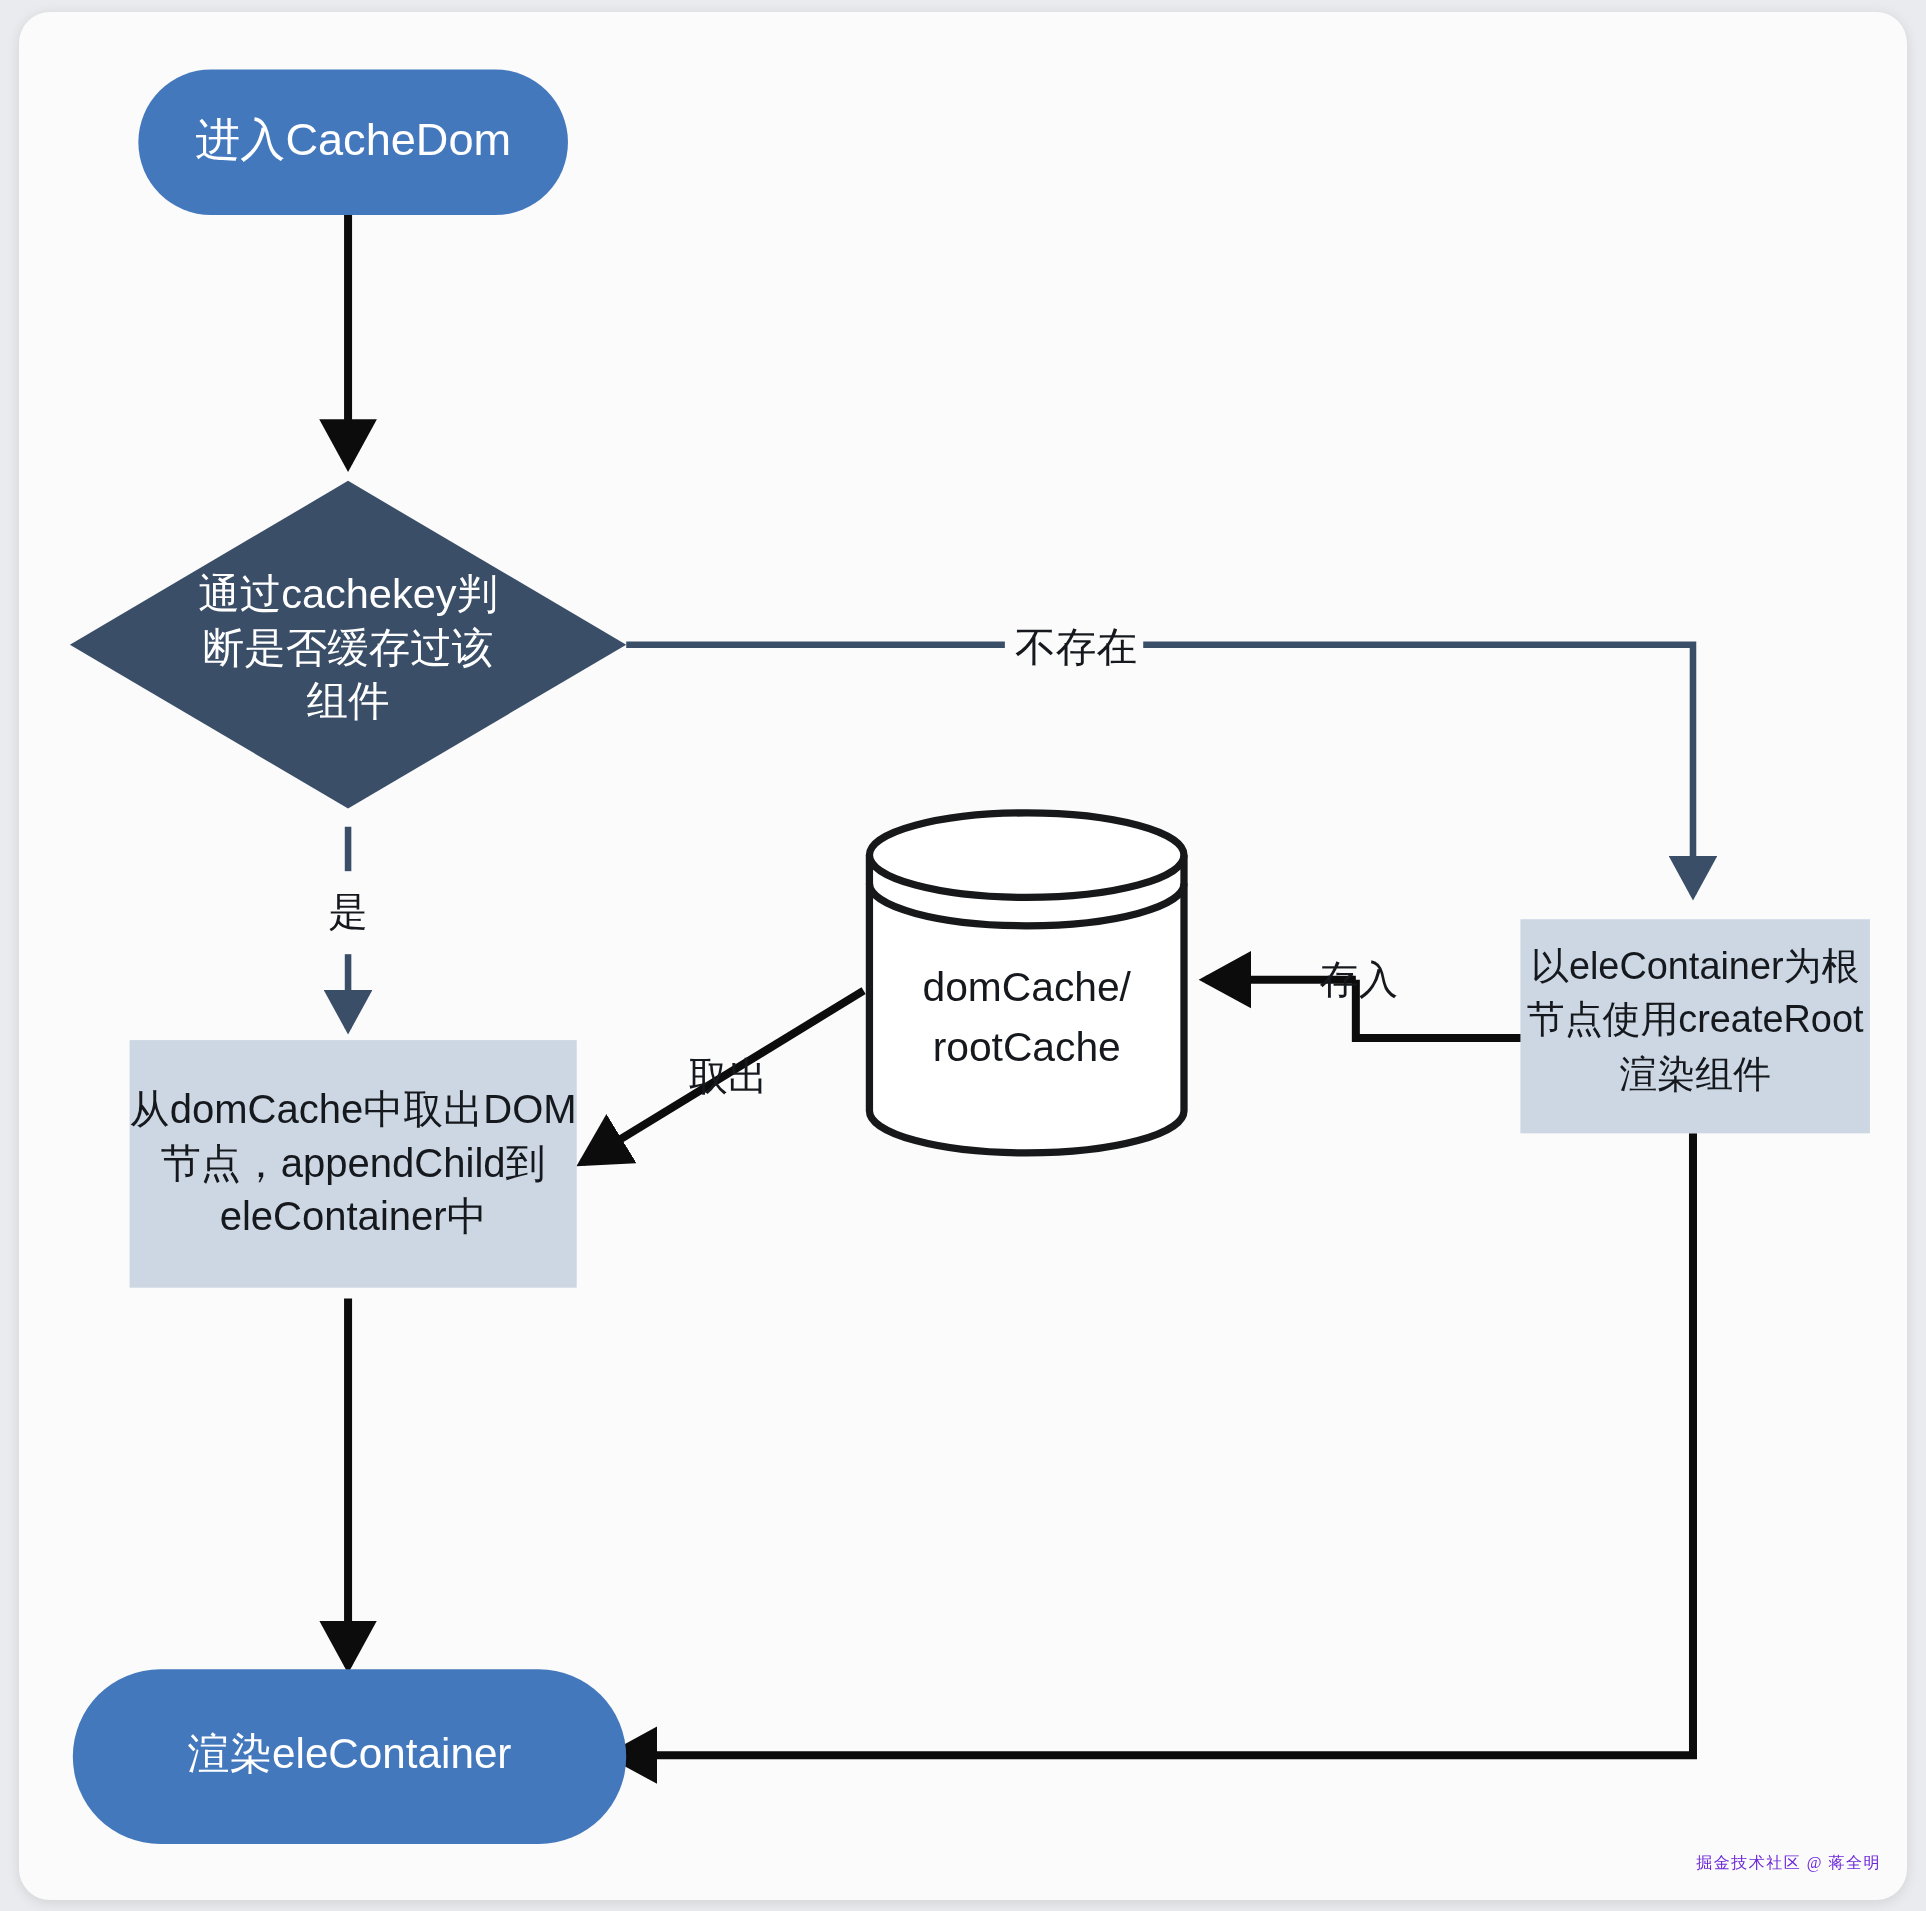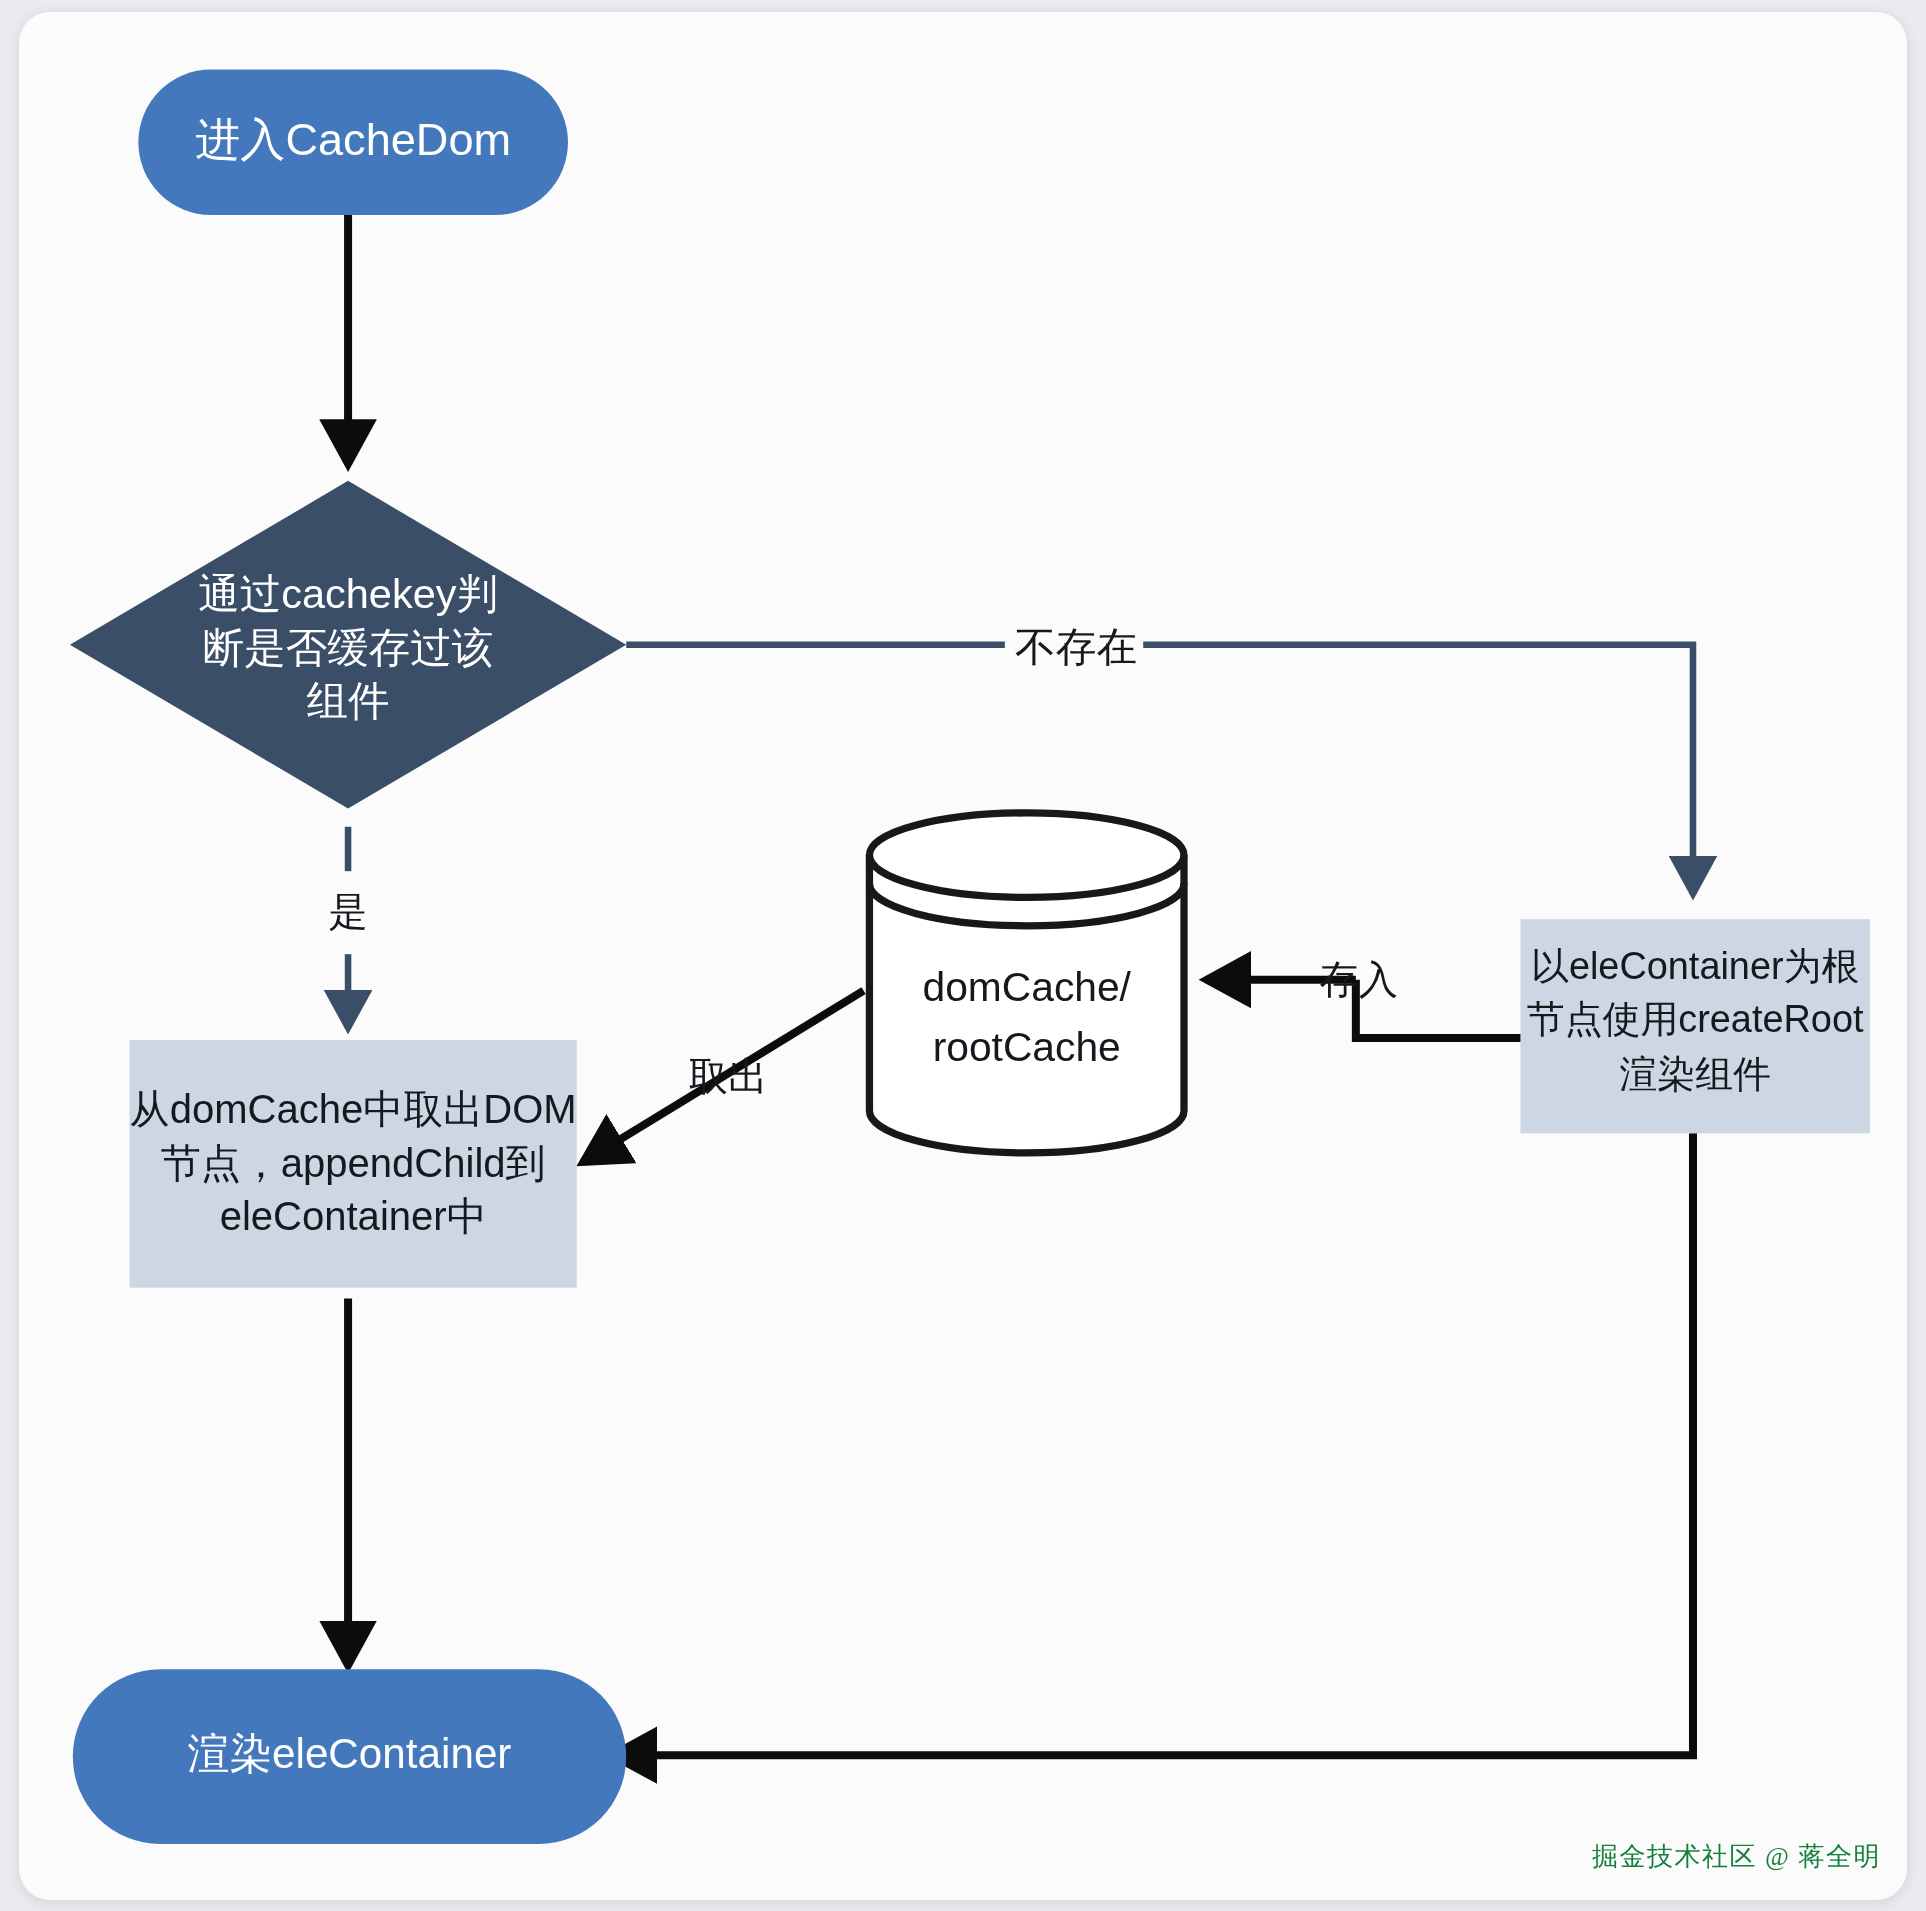--- a/index.html
+++ b/index.html
@@ -43,22 +43,22 @@
     font-family: "Liberation Sans", "DejaVu Sans", sans-serif;
     fill: #15181c;
     text-anchor: middle;
     dominant-baseline: middle;
   }
   .watermark {
     position: absolute;
     right: 45px;
     bottom: 38px;
     font-family: "Liberation Serif", "DejaVu Serif", serif;
-    font-size: 26px;
-    color: #15803d;
+    font-size: 16px;
+    color: #6d28d9;
     letter-spacing: 1.5px;
     white-space: nowrap;
     user-select: none;
   }
 </style>
 </head>
 <body>
 
 <div id="page">
   <div id="card"></div>

